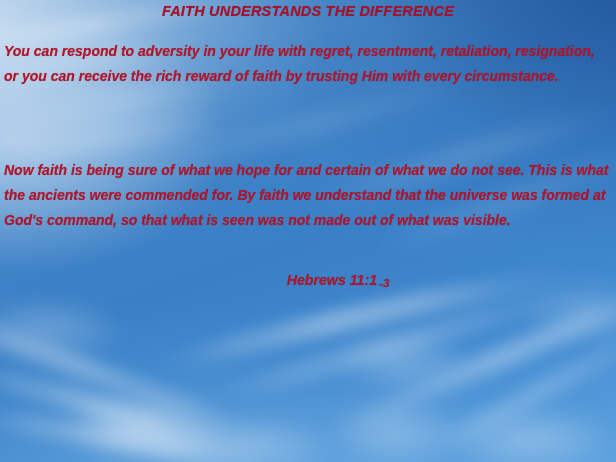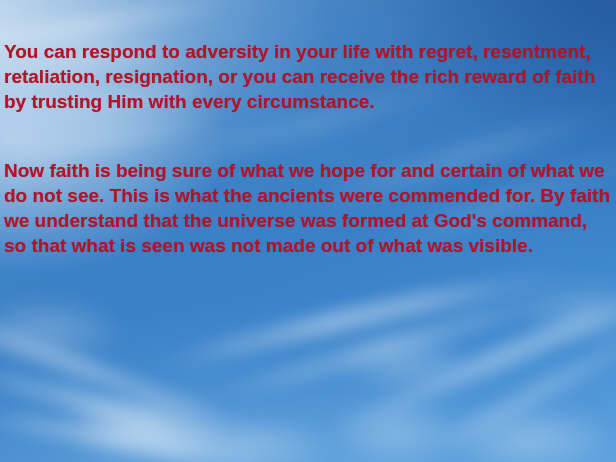--- a/index.html
+++ b/index.html
@@ -131,22 +131,23 @@
     letter-spacing: 0.2px;
     color: #a91028;
     text-shadow: 0 0 1px rgba(120, 8, 24, 0.45);
     white-space: nowrap;
   }
 
   .para {
     position: absolute;
     left: 4px;
     width: 608px;
-    font-size: 19px;
+    font-size: 14px;
     font-weight: bold;
+    font-style: italic;
     line-height: 25px;
     color: #b51227;
     text-shadow: 0 0 1px rgba(130, 10, 26, 0.40);
   }
 
   .para-1 { top: 39px; }
   .para-2 { top: 158px; }
 
   .attribution {
     position: absolute;
@@ -208,20 +209,24 @@
     <div class="plume" style="left:150px; top:418px; width:180px; height:56px; opacity:.42;"></div>
     <div class="plume" style="left:330px; top:400px; width:130px; height:64px; opacity:.36;"></div>
     <div class="plume" style="left:450px; top:408px; width:160px; height:62px; opacity:.40;"></div>
     <div class="plume" style="left:340px; top:336px; width:130px; height:54px; opacity:.34;"></div>
     <div class="plume" style="left:-30px; top:300px; width:150px; height:60px; opacity:.34;"></div>
     <div class="plume" style="left:520px; top:282px; width:130px; height:58px; opacity:.26;"></div>
   </div>
 
   <div class="text-layer">
 
+    <div class="headline">FAITH UNDERSTANDS THE DIFFERENCE</div>
 
     <div class="para para-1">You can respond to adversity in your life with regret, resentment, retaliation, resignation, or you can receive the rich reward of faith by trusting Him with every circumstance.</div>
 
     <div class="para para-2">Now faith is being sure of what we hope for and certain of what we do not see. This is what the ancients were commended for. By faith we understand that the universe was formed at God's command, so that what is seen was not made out of what was visible.</div>
 
+    <div class="attribution">
+      <span>Hebrews 11:1</span><span class="verse-range">-3</span>
+    </div>
 
   </div>
 </div>
 
 </body></html>

